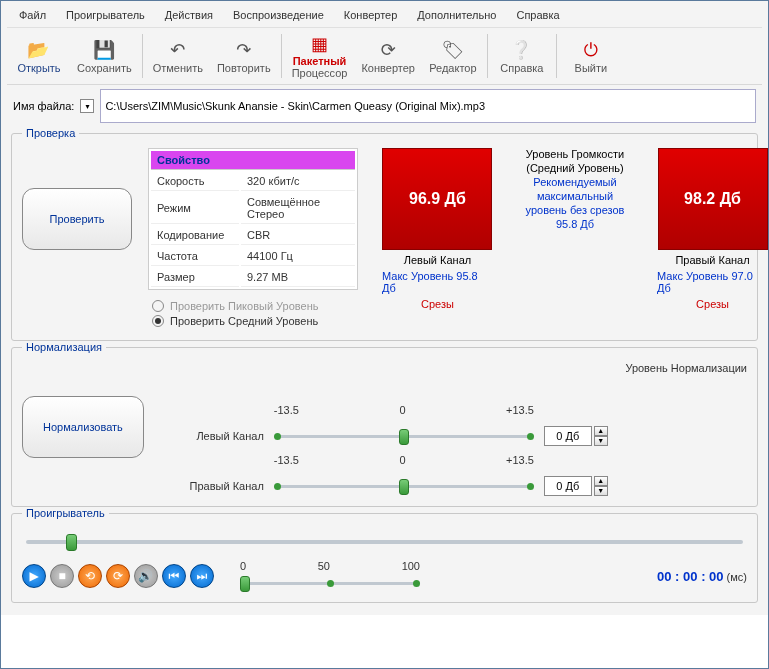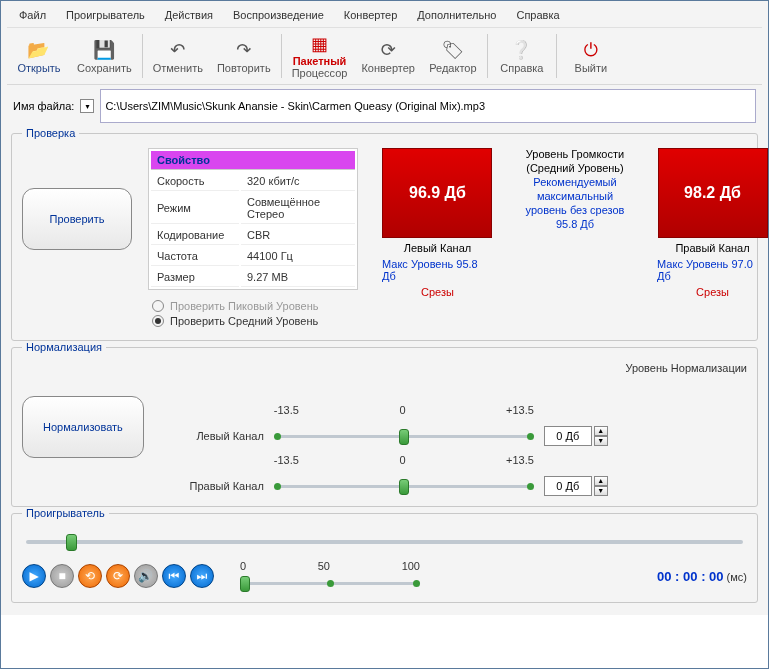--- a/index.html
+++ b/index.html
@@ -29,21 +29,21 @@
 .props { border: 1px solid #ccc; background: #fff; width: 210px; }
 .props th { background: #d946ef; color: #003399; text-align: left; padding: 3px 6px; border-bottom: 1px solid #ccc; font-weight: bold; }
 .props td { padding: 3px 6px; border-bottom: 1px solid #eee; color: #333; }
 .props td:first-child { width: 88px; }
 .radios { margin-top: 10px; padding-left: 4px; }
 .radio-row { display: flex; align-items: center; gap: 6px; margin: 3px 0; color: #333; }
 .radio-row.disabled { color: #999; }
 .radio { width: 12px; height: 12px; border: 1px solid #888; border-radius: 50%; display: flex; align-items: center; justify-content: center; }
 .radio .dot { width: 6px; height: 6px; border-radius: 50%; background: #333; }
 .levels { display: flex; gap: 18px; align-items: flex-start; margin-left: 8px; }
-.redbox { width: 110px; height: 90px; background: linear-gradient(#e00000,#b00000); border: 1px solid #800; display: flex; align-items: center; justify-content: center; color: #fff; font-weight: bold; font-size: 16px; }
+.redbox { width: 110px; height: 102px; background: linear-gradient(#e00000,#b00000); border: 1px solid #800; display: flex; align-items: center; justify-content: center; color: #fff; font-weight: bold; font-size: 16px; }
 .channel-col { display: flex; flex-direction: column; align-items: center; gap: 4px; }
 .loudness-col { display: flex; flex-direction: column; align-items: center; text-align: center; width: 130px; gap: 2px; }
 .blue { color: #0033cc; }
 .red { color: #cc0000; }
 .norm-body { display: flex; align-items: flex-start; gap: 20px; }
 .norm-sliders { flex: 1; display: flex; flex-direction: column; gap: 8px; }
 .norm-title { text-align: right; color: #333; margin-bottom: 22px; }
 .slider-row { display: flex; align-items: center; gap: 10px; }
 .slider-row .lbl { width: 100px; text-align: right; color: #333; }
 .scale { position: relative; width: 260px; }

